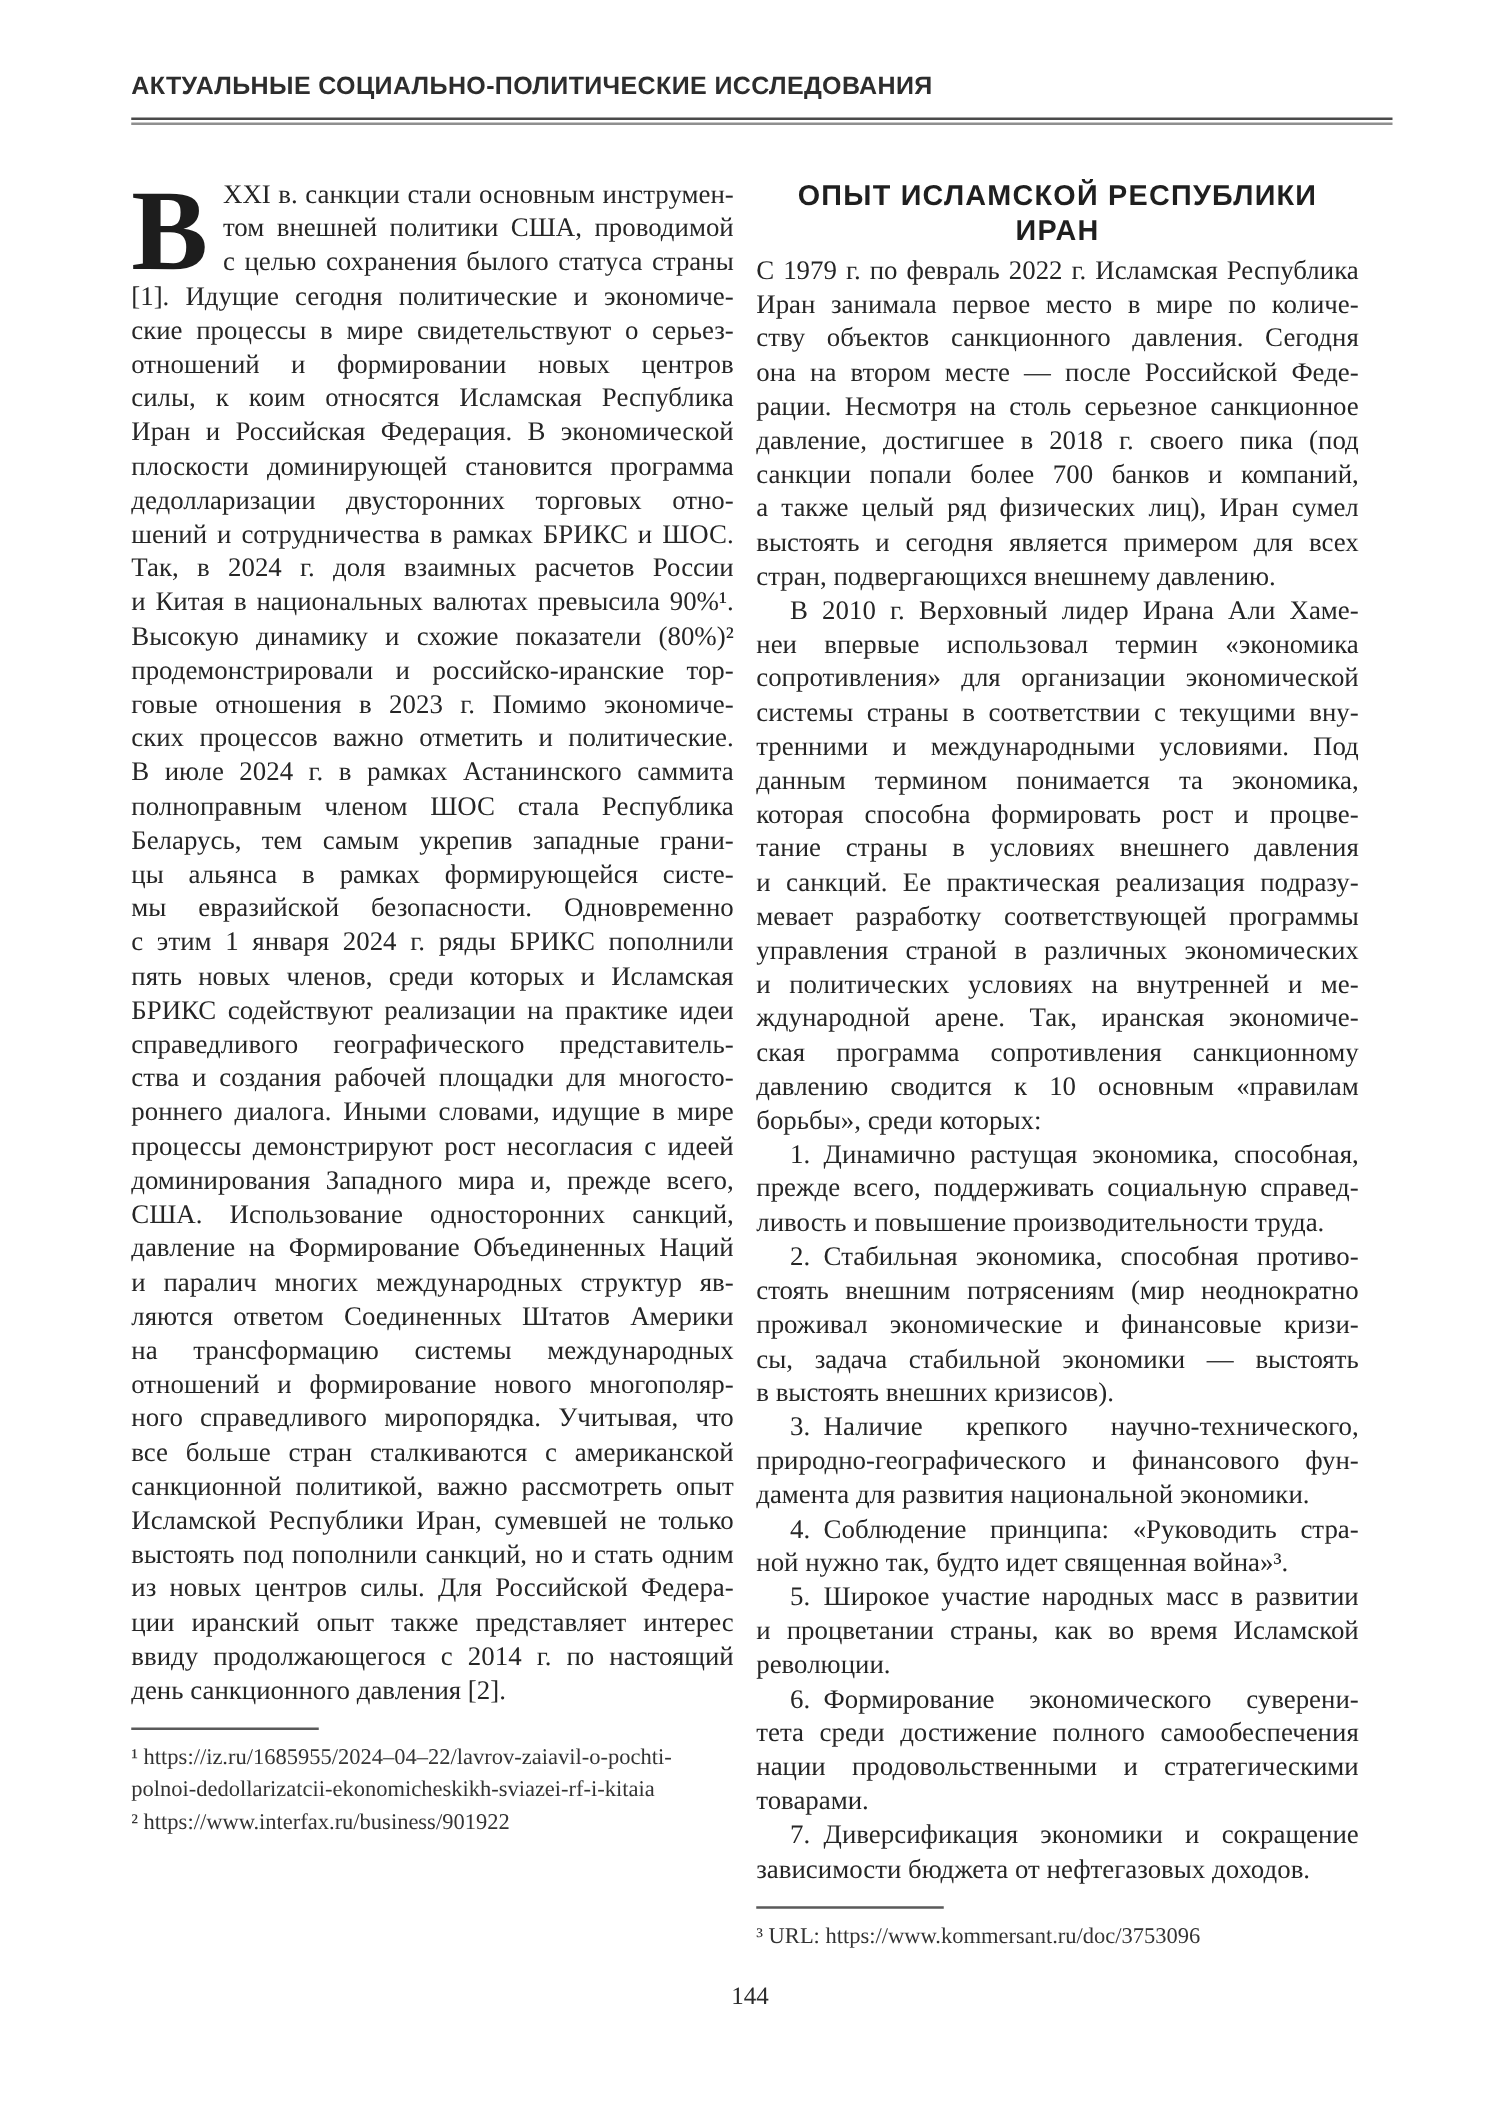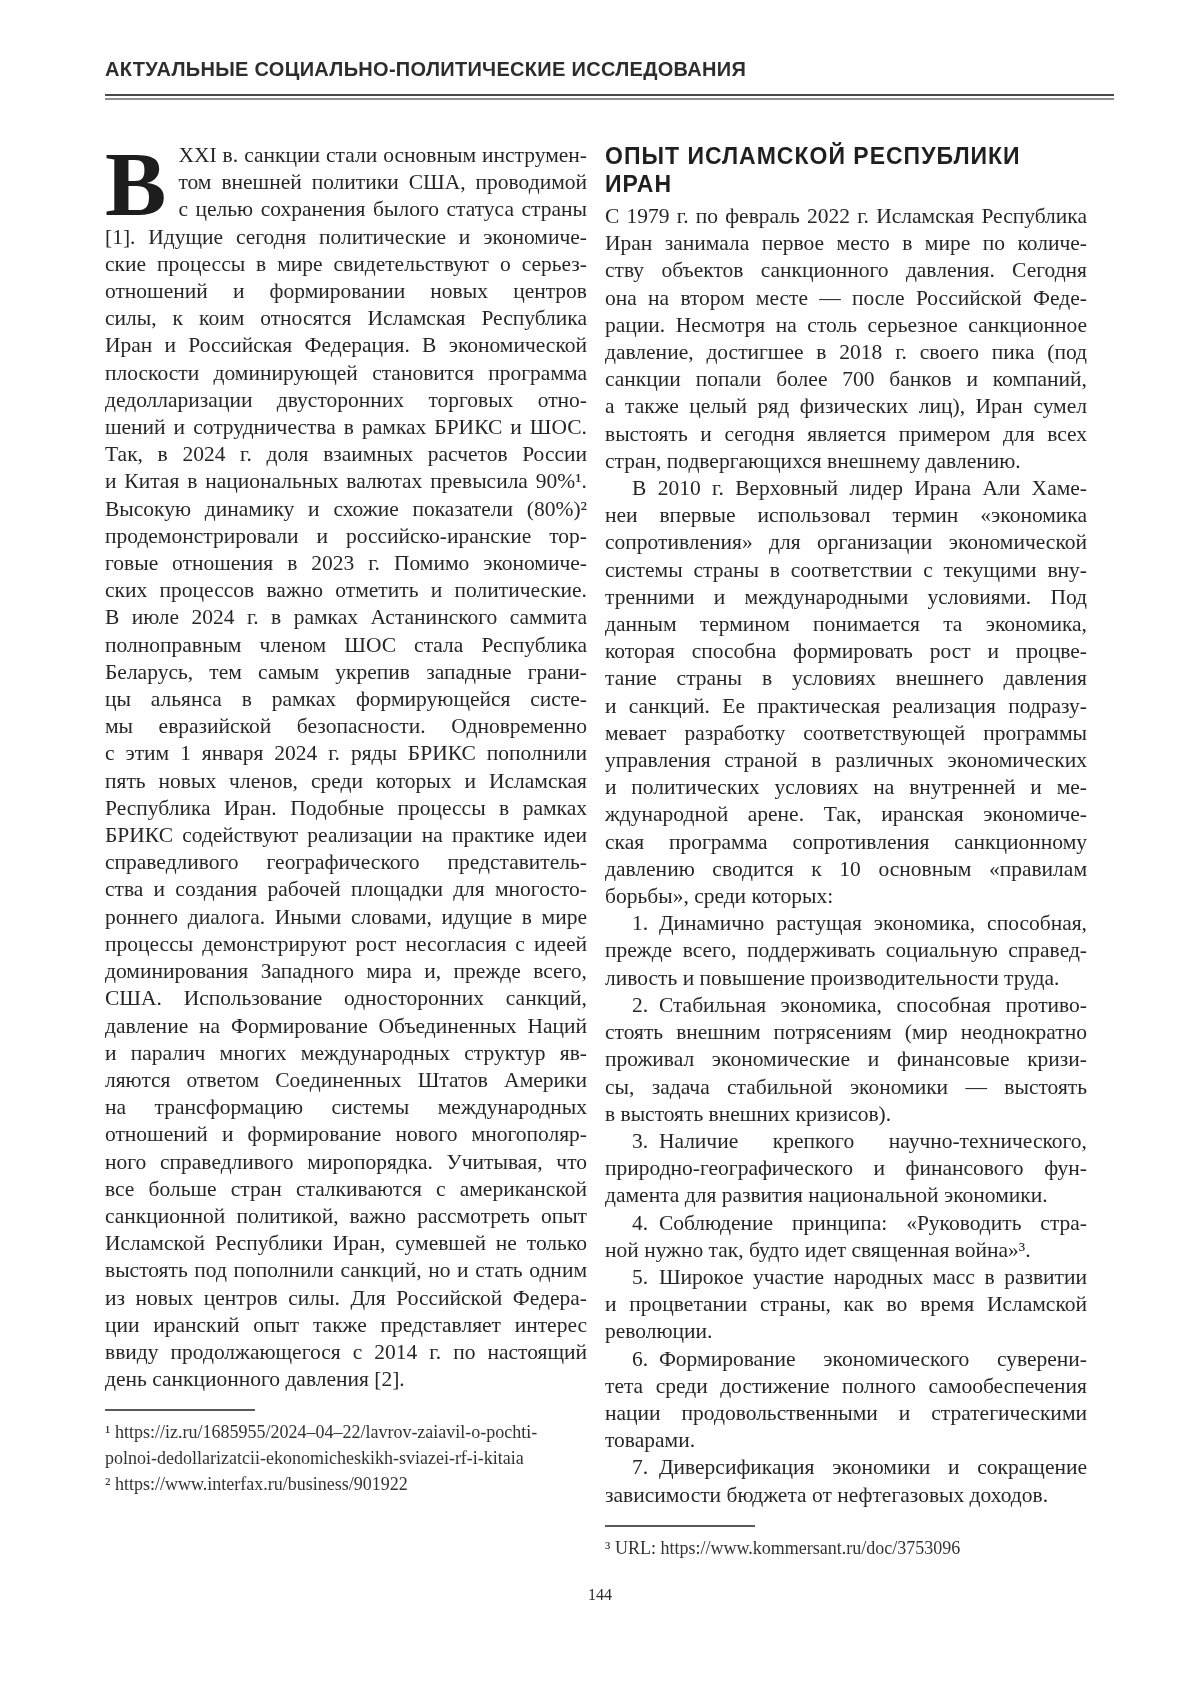--- a/index.html
+++ b/index.html
@@ -44,21 +44,21 @@
     margin:3px 12px 0 0;
     color:#1d1d1d;
   }
 
   .col-heading {
     font-family:"Liberation Sans", sans-serif;
     font-weight:700;
     font-size:23px;
     letter-spacing:1px;
     line-height:28px;
-    text-align:left;
+    text-align:center;
     color:#1f1f1f;
     margin-bottom:5px;
   }
 
   .footnotes {
     margin-top:16px;
     font-size:18px;
     line-height:26px;
     color:#333333;
   }
@@ -67,21 +67,21 @@
     border-top:2px solid #5a5a5a;
     margin-bottom:8px;
   }
   .fn-line { text-align:left; }
 
   .page-number {
     position:absolute;
     left:0; right:0;
     top:1586px;
     text-align:center;
-    font-size:16px;
+    font-size:20px;
     color:#2b2b2b;
   }
 </style>
 </head>
 <body>
 
 <div class="page">
 
   <div class="running-head">АКТУАЛЬНЫЕ СОЦИАЛЬНО-ПОЛИТИЧЕСКИЕ ИССЛЕДОВАНИЯ</div>
 
@@ -110,21 +110,20 @@
             <div class="line jl">продемонстрировали и российско-иранские тор-</div>
             <div class="line jl">говые отношения в 2023 г. Помимо экономиче-</div>
             <div class="line jl">ских процессов важно отметить и политические.</div>
             <div class="line jl">В июле 2024 г. в рамках Астанинского саммита</div>
             <div class="line jl">полноправным членом ШОС стала Республика</div>
             <div class="line jl">Беларусь, тем самым укрепив западные грани-</div>
             <div class="line jl">цы альянса в рамках формирующейся систе-</div>
             <div class="line jl">мы евразийской безопасности. Одновременно</div>
             <div class="line jl">с этим 1 января 2024 г. ряды БРИКС пополнили</div>
             <div class="line jl">пять новых членов, среди которых и Исламская</div>
-            <div class="line jl">Республика Иран. Подобные процессы в рамках</div>
             <div class="line jl">БРИКС содействуют реализации на практике идеи</div>
             <div class="line jl">справедливого географического представитель-</div>
             <div class="line jl">ства и создания рабочей площадки для многосто-</div>
             <div class="line jl">роннего диалога. Иными словами, идущие в мире</div>
             <div class="line jl">процессы демонстрируют рост несогласия с идеей</div>
             <div class="line jl">доминирования Западного мира и, прежде всего,</div>
             <div class="line jl">США. Использование односторонних санкций,</div>
             <div class="line jl">давление на Формирование Объединенных Наций</div>
             <div class="line jl">и паралич многих международных структур яв-</div>
             <div class="line jl">ляются ответом Соединенных Штатов Америки</div>

